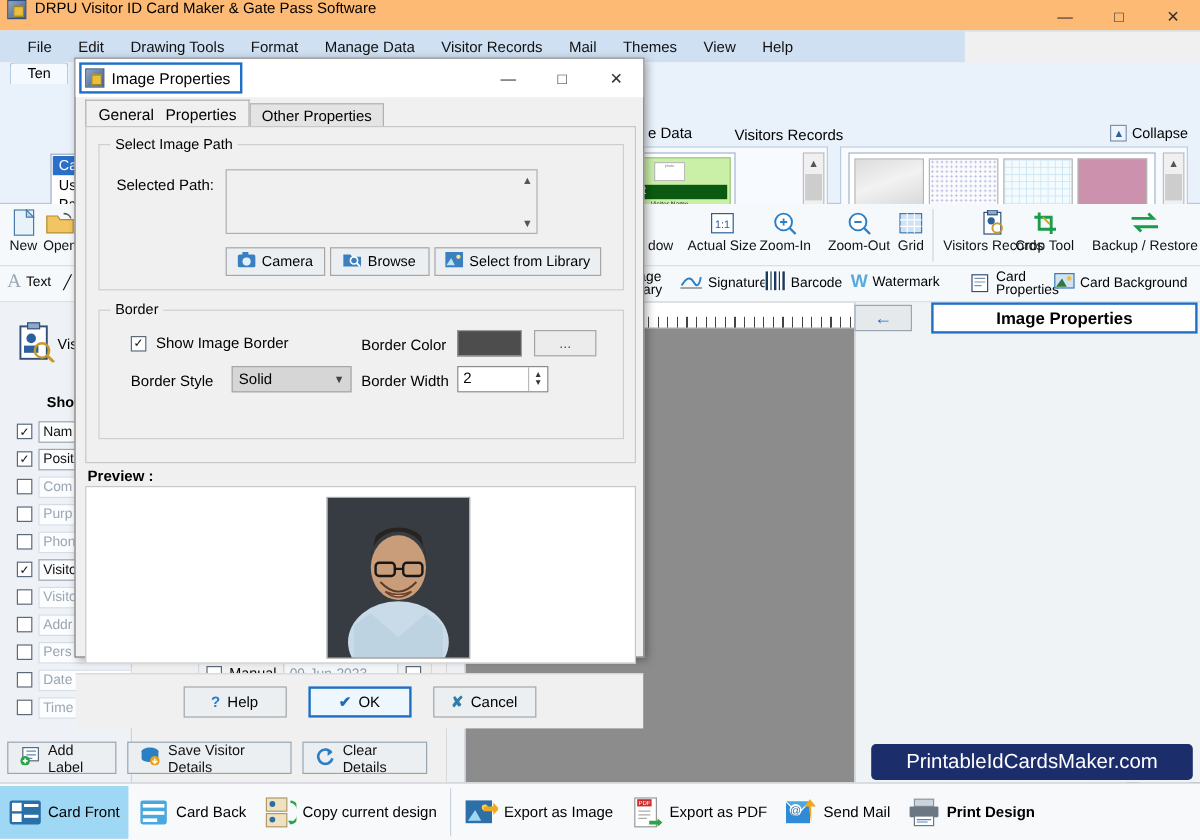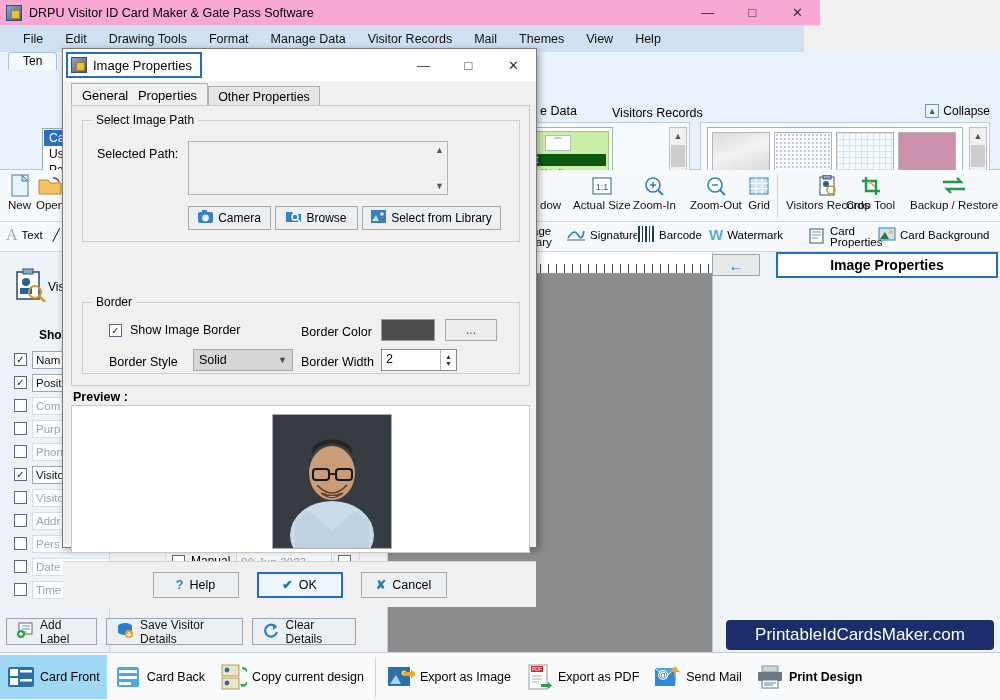--- a/index.html
+++ b/index.html
@@ -7,23 +7,23 @@
   body {
     width:1000px; height:700px; overflow:hidden;
     font-family:"Liberation Sans", sans-serif;
     font-size:12px; color:#000; background:#f0f0f0;
     position:relative;
   }
   .app { position:absolute; inset:0; background:#f0f0f0; }
 
   
   .titlebar {
-    position:absolute; left:0; top:0; width:820px; height:26px;
-    background:#f9a8d4; border-bottom:1px solid #dcdcdc;
-    display:flex; align-items:center;
+    position:absolute; left:0; top:0; width:1000px; height:26px;
+    background:#fdba74; border-bottom:1px solid #dcdcdc;
+    display:flex; 
   }
   .title-icon {
     width:16px;height:16px;margin-left:6px;margin-right:7px;
     background:linear-gradient(135deg,#8fa8c8,#3b5a88);
     border:1px solid #33507a; position:relative; flex:none;
   }
   .title-icon::after{
     content:""; position:absolute; right:1px; bottom:1px; width:7px;height:7px;
     background:#e8c040; border:1px solid #a8811a;
   }
@@ -763,21 +763,21 @@
             <svg width="15" height="13">
                 <rect width="15" height="13" fill="#3a7fbf"></rect>
                 <path d="M1 11 L5 5 L8 11Z" fill="#bfe3f7"></path>
                 <circle cx="11" cy="4" r="1.8" fill="#ffe08a"></circle>
               </svg>
           </span>
           <span>Select from Library</span>
         </div>
       </div>
 
-      <div class="fieldset" style="left:10px;top:152px;width:438px;height:72px;margin-top:44px;">
+      <div class="fieldset" style="left:10px;top:152px;width:438px;height:108px;">
         <div class="fs-legend">Border</div>
         <div style="position:absolute;left:26px;top:20px;display:flex;align-items:center;gap:8px;">
           <div class="cb">✓</div>
           <span style="font-size:12.5px;">Show Image Border</span>
         </div>
         <div style="position:absolute;left:218px;top:22px;font-size:12.5px;">Border Color</div>
         <div style="position:absolute;left:298px;top:16px;width:54px;height:22px;background:#4d4d4d;border:1px solid #9a9a9a;"></div>
         <div style="position:absolute;left:362px;top:16px;width:52px;height:22px;background:#ececec;border:1px solid #a6a6a6;display:flex;align-items:center;justify-content:center;color:#555;">...</div>
 
         <div style="position:absolute;left:26px;top:52px;font-size:12.5px;">Border Style</div>

